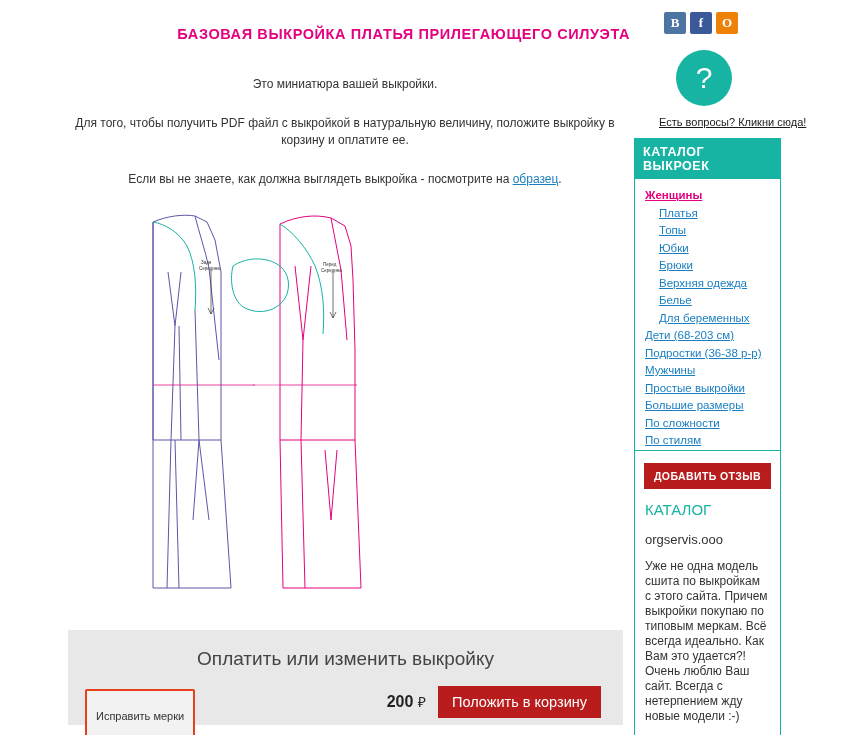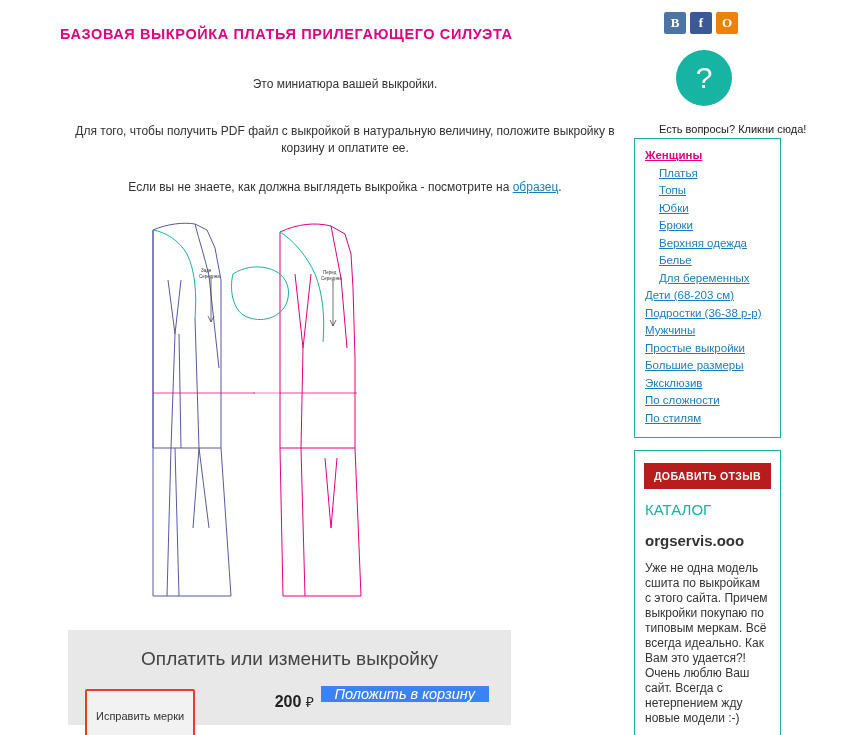--- a/index.html
+++ b/index.html
@@ -23,38 +23,38 @@
   }
 
   
   .main {
     position: absolute;
     left: 60px;
     top: 0;
     width: 570px;
   }
   .page-title {
-    text-align: left;
+    text-align: right;
     color: #e4007f;
     font-size: 14.5px;
     letter-spacing: 0.6px;
     font-weight: bold;
     margin: 26px 0 0 0;
     text-transform: uppercase;
   }
   .intro {
     text-align: center;
     font-size: 12px;
     color: #333;
     line-height: 17px;
     margin: 0;
   }
   .intro.p1 { margin-top: 34px; }
   .intro.p2 { margin-top: 22px; }
-  .intro.p3 { margin-top: 30px; }
+  .intro.p3 { margin-top: 22px; }
   .intro.p4 { margin-top: 22px; }
   .intro a {
     color: #1a7fc1;
     text-decoration: underline;
   }
 
   
   .pattern-wrap {
     margin-top: 22px;
     width: 570px;
@@ -64,21 +64,21 @@
   .pattern-wrap svg {
     display: block;
     margin: 0 auto;
   }
 
   
   .pay-panel {
     position: absolute;
     left: 68px;
     top: 630px;
-    width: 443px;
+    width: 555px;
     height: 95px;
     background: #e8e8e8;
   }
   .pay-title {
     text-align: center;
     font-size: 19px;
     color: #444;
     padding-top: 18px;
     font-weight: normal;
   }
@@ -106,27 +106,26 @@
     top: 12px;
     font-size: 16px;
     font-weight: bold;
     color: #222;
   }
   .price .rub { font-weight: normal; font-size: 14px; }
   .cart-btn {
     position: absolute;
     right: 22px;
     top: 6px;
-    background: #3b82f6;
+    background: #b91c1c;
     color: #fff;
     border: none;
     font-size: 14.5px;
-    padding: 0 14px;
-    cursor: pointer;
-    font-style: italic;
+    padding: 8px 14px;
+    cursor: pointer;
   }
   .social {
     position: absolute;
     left: 664px;
     top: 12px;
     display: flex;
     gap: 4px;
   }
   .social .sbtn {
     width: 22px;
@@ -154,23 +153,24 @@
     background: #17b3a3;
     color: #fff;
     font-size: 30px;
     line-height: 56px;
     text-align: center;
     cursor: pointer;
   }
   .help-link {
     position: absolute;
     left: 638px;
-    top: 123px;
+    top: 116px;
     font-size: 11px;
     color: #1a1a1a;
+    text-decoration: underline;
     cursor: pointer;
     white-space: nowrap;
     padding-left: 21px;
   }
 
   .catalog {
     position: absolute;
     left: 634px;
     top: 138px;
     width: 145px;
@@ -225,24 +225,23 @@
     letter-spacing: 0.4px;
     padding: 7px 10px;
     cursor: pointer;
   }
   .reviews-title {
     color: #17b3a3;
     font-size: 15px;
     padding: 12px 0 0 10px;
   }
   .review-author {
-    font-size: 15px;
+    font-size: 13px;
     color: #333;
     padding: 14px 0 0 10px;
-    font-weight: bold;
   }
   .review-text {
     font-size: 12px;
     color: #333;
     line-height: 15px;
     padding: 12px 12px 0 10px;
   }
   .review-sep {
     font-size: 10.5px;
     color: #333;
@@ -337,35 +336,35 @@
   <div class="social">
     <div class="sbtn vk">B</div>
     <div class="sbtn fb">f</div>
     <div class="sbtn ok">O</div>
   </div>
 
   <div class="help-circle">?</div>
   <div class="help-link">Есть вопросы? Кликни сюда!</div>
 
   <div class="catalog">
+    <div class="catalog-head">КАТАЛОГ ВЫКРОЕК</div>
     <ul class="catalog-list">
       <li class="active"><span>Женщины</span></li>
       <li class="sub"><span>Платья</span></li>
       <li class="sub"><span>Топы</span></li>
       <li class="sub"><span>Юбки</span></li>
       <li class="sub"><span>Брюки</span></li>
       <li class="sub"><span>Верхняя одежда</span></li>
       <li class="sub"><span>Белье</span></li>
       <li class="sub"><span>Для беременных</span></li>
       <li><span>Дети (68-203 см)</span></li>
       <li><span>Подростки (36-38 р-р)</span></li>
       <li><span>Мужчины</span></li>
       <li><span>Простые выкройки</span></li>
       <li><span>Большие размеры</span></li>
-      <li><span>Эксклюзив</span></li>
       <li><span>По сложности</span></li>
       <li><span>По стилям</span></li>
     </ul>
   </div>
 
   <div class="review-box">
     <button class="add-review-btn">ДОБАВИТЬ ОТЗЫВ</button>
     <div class="reviews-title">КАТАЛОГ</div>
     <div class="review-author">orgservis.ooo</div>
     <div class="review-text">Уже не одна модель сшита по выкройкам с этого сайта. Причем выкройки покупаю по типовым меркам. Всё всегда идеально. Как Вам это удается?! Очень люблю Ваш сайт. Всегда с нетерпением жду новые модели :-)</div>

